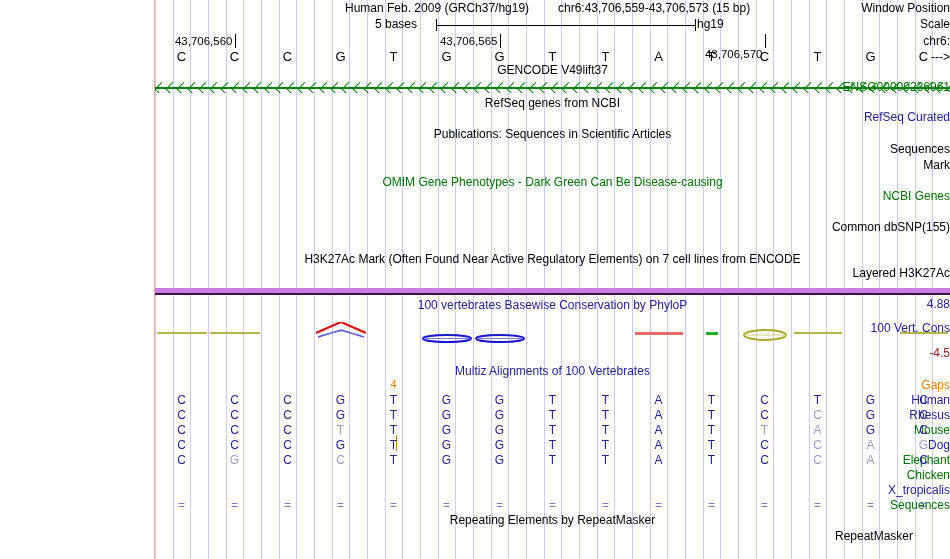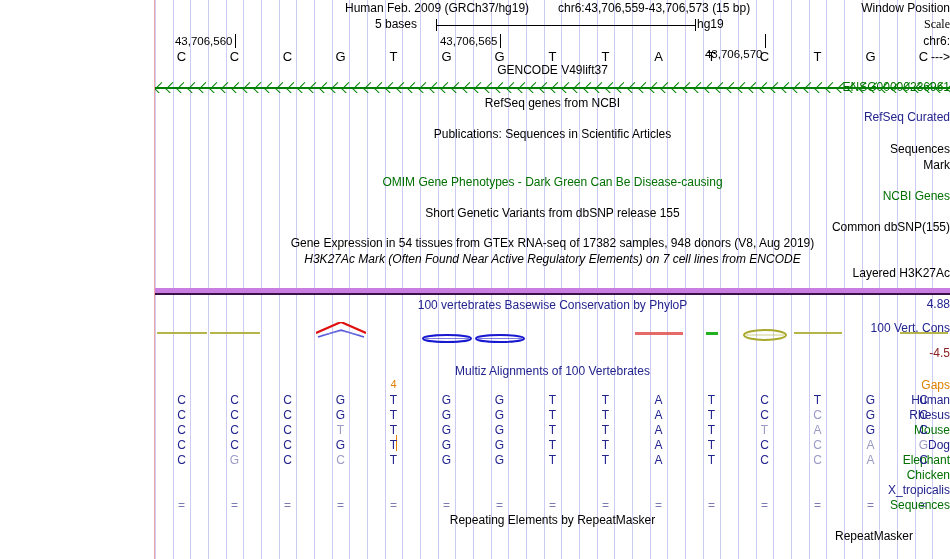--- a/index.html
+++ b/index.html
@@ -205,21 +205,21 @@
       <div class="gl" style="left: 742px;"></div>
       <div class="gl" style="left: 760px;"></div>
       <div class="gl" style="left: 777px;"></div>
     </div>
   <div class="redline"></div>
 
   <div class="lbl" style="top:2px;">Window Position</div>
   <div class="hdr-text" style="left:345px; top:2px;">Human Feb. 2009 (GRCh37/hg19)</div>
   <div class="hdr-text" style="left:558px; top:2px;">chr6:43,706,559-43,706,573 (15 bp)</div>
 
-  <div class="lbl" style="top:18px;font-family:Liberation Serif, serif;">Scale</div>
+  <div class="lbl" style="top:18px;">Scale</div>
   <div class="hdr-text" style="left:375px; top:18px;">5 bases</div>
   <div id="scalebar" style="left:436px; top:19px; width:258px; height:12px;">
       <div class="rule"></div>
     </div>
   <div class="hdr-text" style="left:697px; top:18px;">hg19</div>
 
   <div class="lbl" style="top:35px;">chr6:</div>
   <div class="lbl" style="top:51px;">---&gt;</div>
 
   <div id="rulerlayer">
@@ -331,26 +331,24 @@
 
   <div class="ctr black" style="top:97px;">RefSeq genes from NCBI</div>
 
   <div class="lbl" style="top:143px;">Sequences</div>
   <div class="lbl" style="top:159px;">Mark</div>
 
   <div class="lbl green" style="top:190px;">NCBI Genes</div>
   <div class="ctr green" style="top:176px;">OMIM Gene Phenotypes - Dark Green Can Be Disease-causing</div>
 
   <div class="lbl" style="top:221px;">Common dbSNP(155)</div>
-  <div class="ctr black" style="top:207px;">Short Genetic Variants from dbSNP release 155</div>
-
-  <div class="ctr black" style="top:237px;">Gene Expression in 54 tissues from GTEx RNA-seq of 17382 samples, 948 donors (V8, Aug 2019)</div>
+
 
   <div class="lbl" style="top:267px;">Layered H3K27Ac</div>
-  <div class="ctr black" style="top:253px;font-style:italic;">H3K27Ac Mark (Often Found Near Active Regulatory Elements) on 7 cell lines from ENCODE</div>
+  <div class="ctr black" style="top:253px;">H3K27Ac Mark (Often Found Near Active Regulatory Elements) on 7 cell lines from ENCODE</div>
 
   <div id="h3k" style="top:288px;">
     <div class="band"></div>
     <div class="line"></div>
   </div>
 
   <div class="lbl" style="top:298px; color:#23238e;">4.88</div>
   <div class="lbl" style="top:347px; color:#8b2020;">-4.5</div>
   <div class="lbl blue" style="top:322px;">100 Vert. Cons</div>
   <div class="ctr blue" style="top:299px;">100 vertebrates Basewise Conservation by PhyloP</div>

